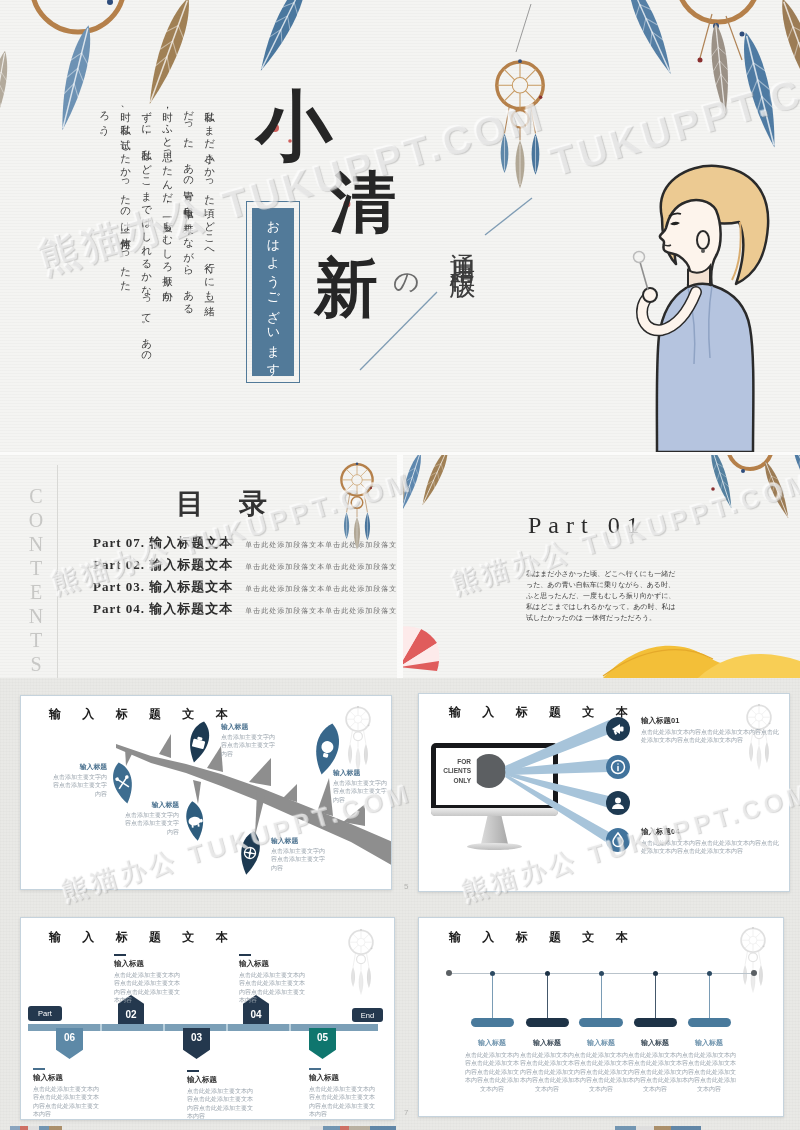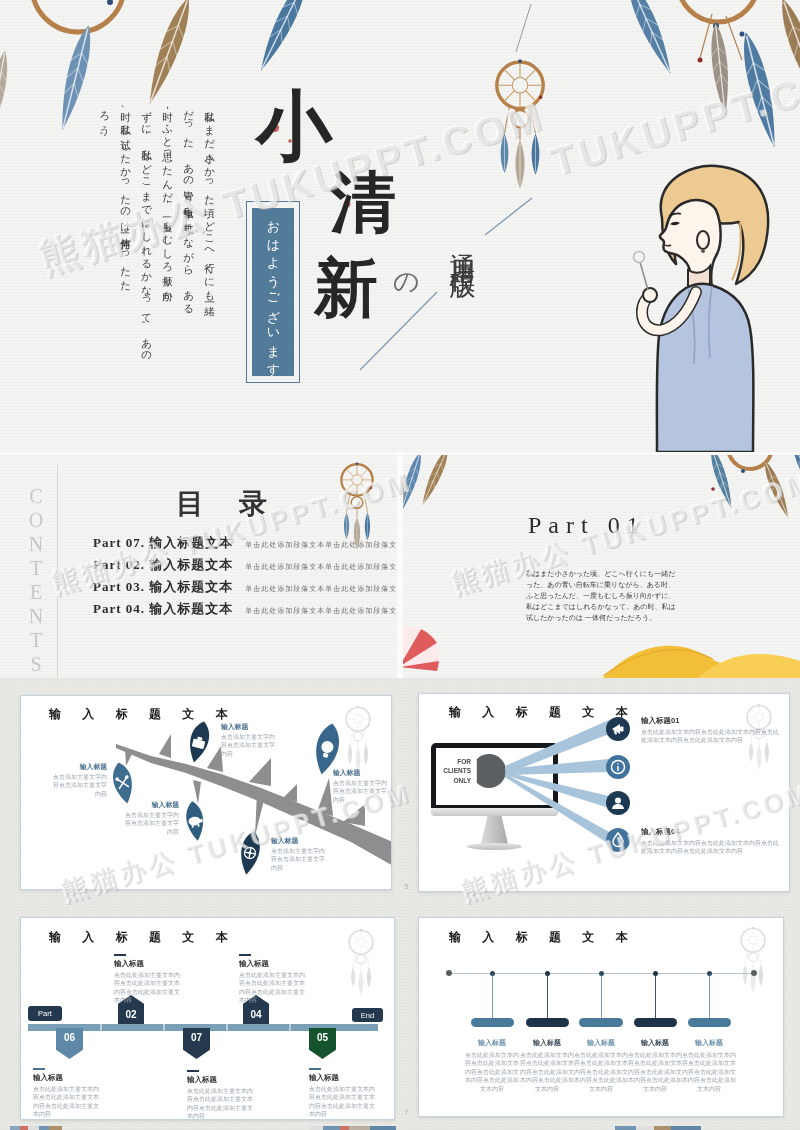--- a/index.html
+++ b/index.html
@@ -435,23 +435,23 @@
     <div class="tl-tick" style="left:79px;top:106px;height:7px;"></div>
     <div class="tl-tick" style="left:142px;top:106px;height:7px;"></div>
     <div class="tl-tick" style="left:205px;top:106px;height:7px;"></div>
     <div class="tl-tick" style="left:268px;top:106px;height:7px;"></div>
 
     <div class="tl-btn" style="left:7px;top:88px;width:34px;height:15px;">Part</div>
     <div class="tl-btn" style="left:331px;top:90px;width:31px;height:14px;">End</div>
 
     <div class="pent pent-down" style="left:35px;top:110px;width:27px;height:31px;background:#5d89a7;">06</div>
     <div class="pent pent-up" style="left:97px;top:77px;width:26px;height:29px;background:#24384e;">02</div>
-    <div class="pent pent-down" style="left:162px;top:110px;width:27px;height:31px;background:#24384e;">07</div>
+    <div class="pent pent-down" style="left:162px;top:110px;width:27px;height:31px;background:#24384e;">03</div>
     <div class="pent pent-up" style="left:222px;top:77px;width:26px;height:29px;background:#24384e;">04</div>
-    <div class="pent pent-down" style="left:288px;top:110px;width:27px;height:31px;background:#14532d;">05</div>
+    <div class="pent pent-down" style="left:288px;top:110px;width:27px;height:31px;background:#0f766e;">05</div>
 
     <div class="tl-group" style="left:12px;top:150px;">
       <div class="tl-dash" style="background:#49708e;"></div>
       <div class="tl-title">输入标题</div>
       <div class="tl-desc tiny-desc">点击此处添加主要文本内容点击此处添加主要文本内容点击此处添加主要文本内容</div>
     </div>
     <div class="tl-group" style="left:93px;top:36px;">
       <div class="tl-dash" style="background:#24384e;"></div>
       <div class="tl-title">输入标题</div>
       <div class="tl-desc tiny-desc">点击此处添加主要文本内容点击此处添加主要文本内容点击此处添加主要文本内容</div>

